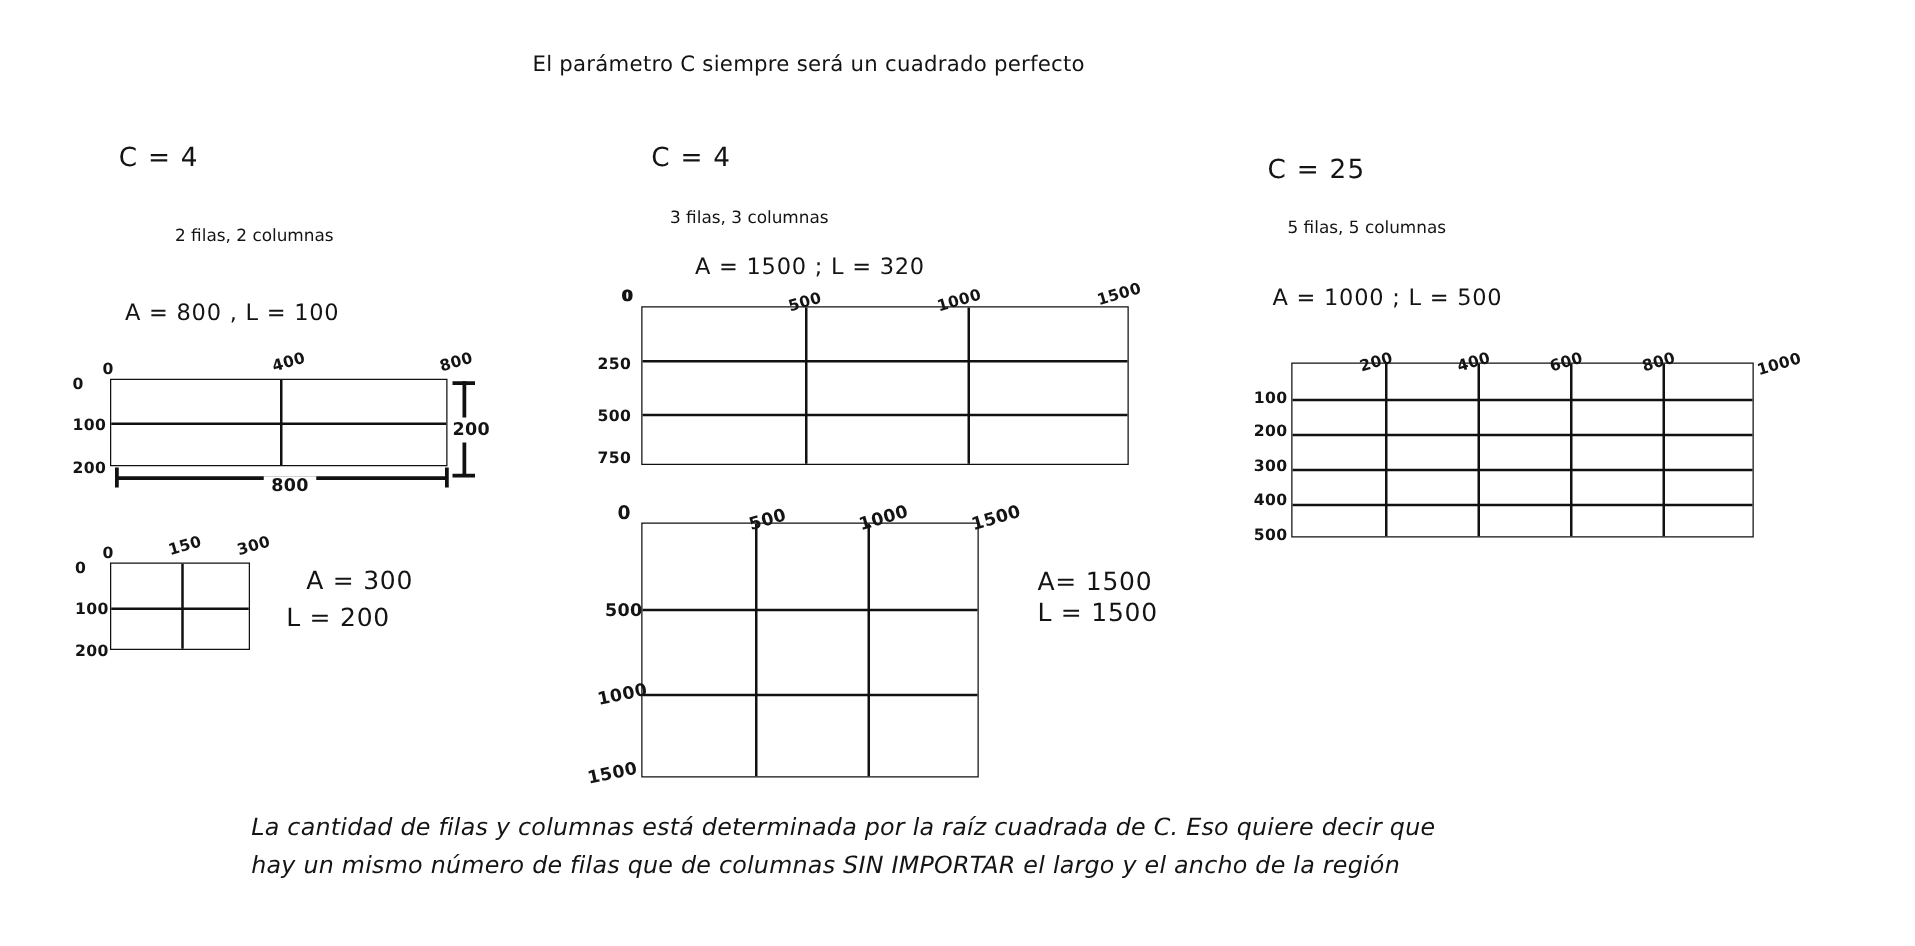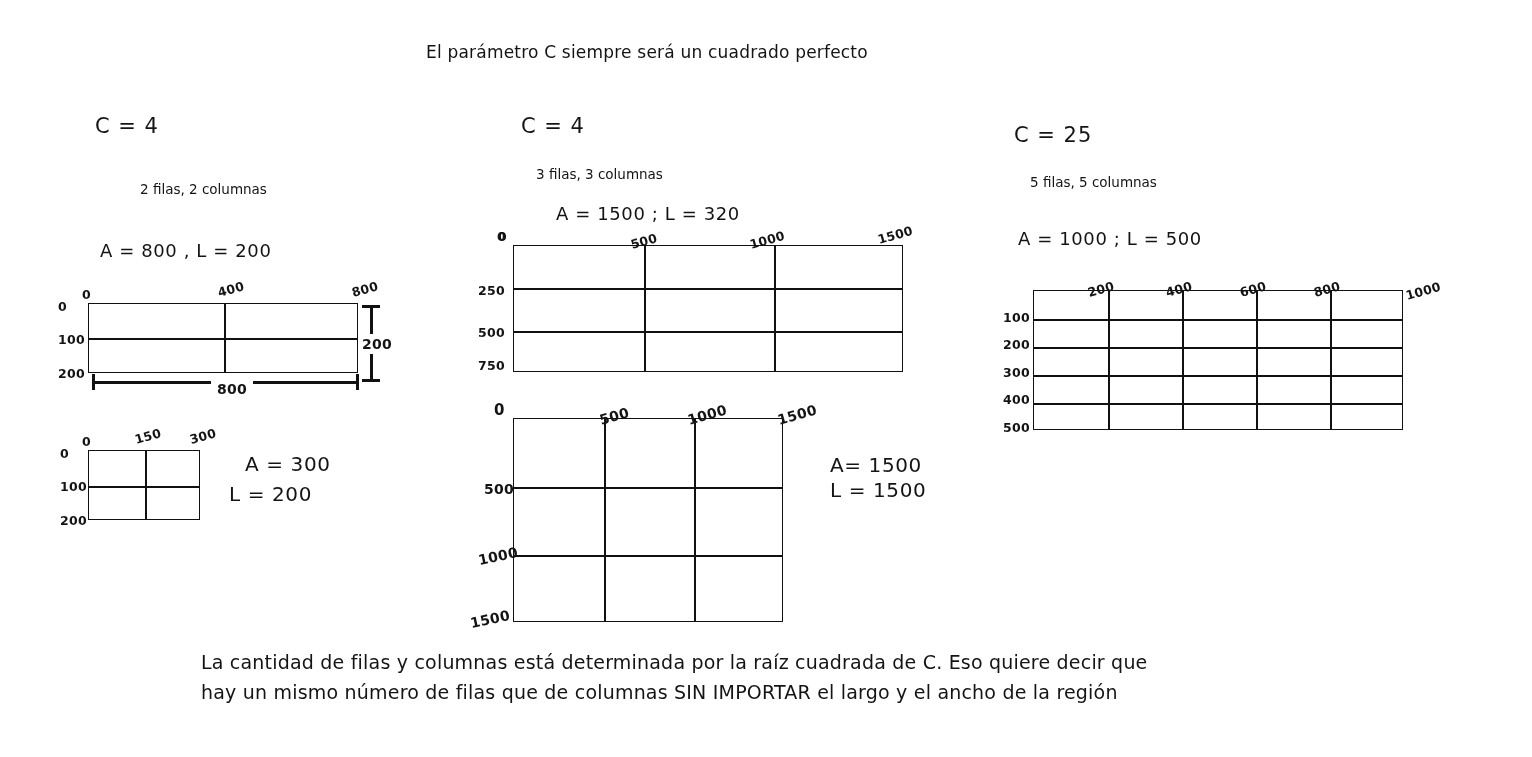--- a/index.html
+++ b/index.html
@@ -48,20 +48,21 @@
   .tick-rot {
     font-size: 12.5px;
     font-weight: 700;
     transform: rotate(-16deg);
     transform-origin: left bottom;
   }
   .footer {
     font-size: 19px;
     line-height: 1.55;
     letter-spacing: .2px;
+    font-style: italic;
   }
   .grid {
     position: absolute;
     box-sizing: border-box;
     border: 1.6px solid #111;
   }
   .grid .vline, .grid .hline {
     position: absolute;
     background: #111;
   }
@@ -69,21 +70,21 @@
   .grid .hline { height: 1.6px; left: 0; right: 0; }
   .thickline { position: absolute; background: #111; }
 </style>
 </head>
 <body>
 
 <div class="abs hand title" style="left:426px; top:42px;">El parámetro C siempre será un cuadrado perfecto</div>
 
 <div class="abs hand ctag" style="left:95px; top:114px;">C = 4</div>
 <div class="abs hand sub" style="left:140px; top:181px;">2 filas, 2 columnas</div>
-<div class="abs hand al" style="left:100px; top:240px;">A = 800  ,  L = 200</div>
+<div class="abs hand al" style="left:100px; top:240px;">A = 800  ,  L = 100</div>
 
 <div class="grid" style="left:88px; top:303px; width:270px; height:70px;">
   <div class="vline" style="left:135px;"></div>
   <div class="hline" style="top:34px;"></div>
 </div>
 <div class="abs hand tick" style="left:82px; top:287px;">0</div>
 <div class="abs hand tick tick-rot" style="left:220px; top:285px;">400</div>
 <div class="abs hand tick tick-rot" style="left:354px; top:285px;">800</div>
 <div class="abs hand tick" style="left:58px; top:299px;">0</div>
 <div class="abs hand tick" style="left:58px; top:332px;">100</div>

